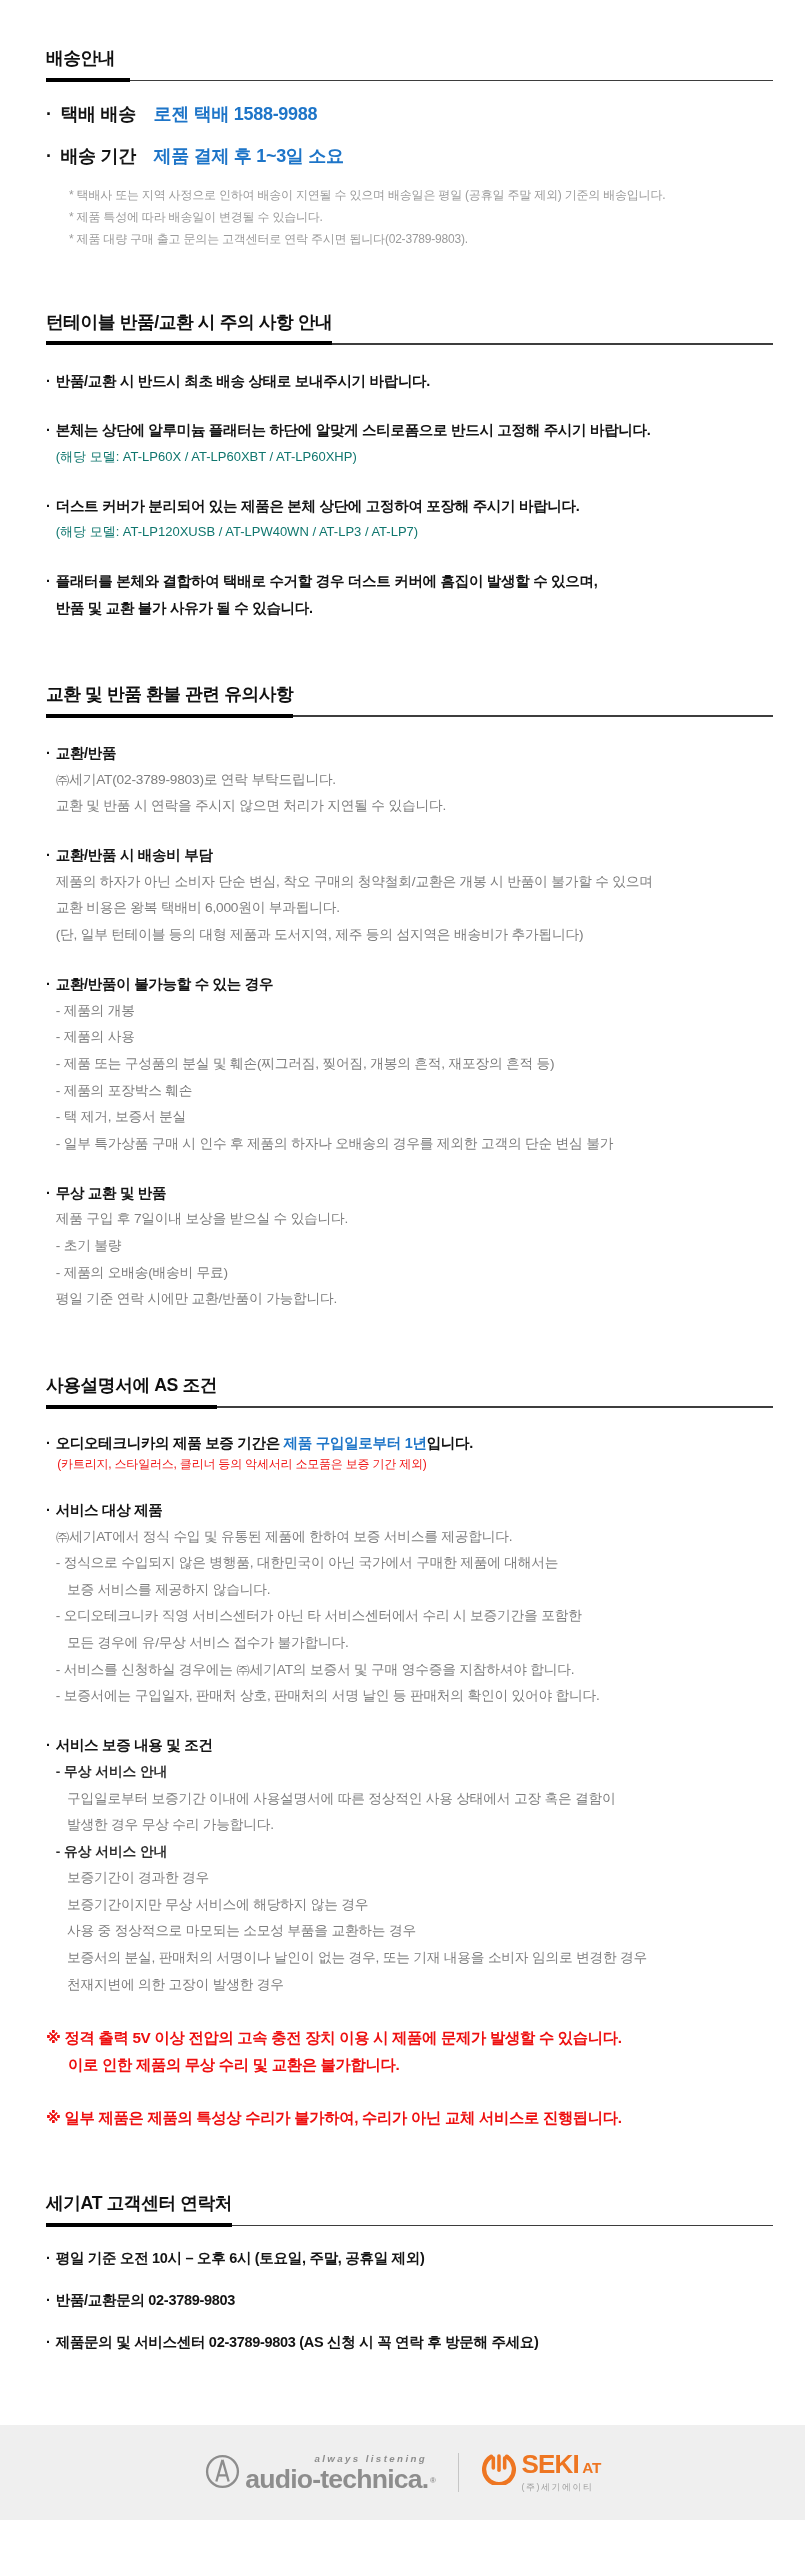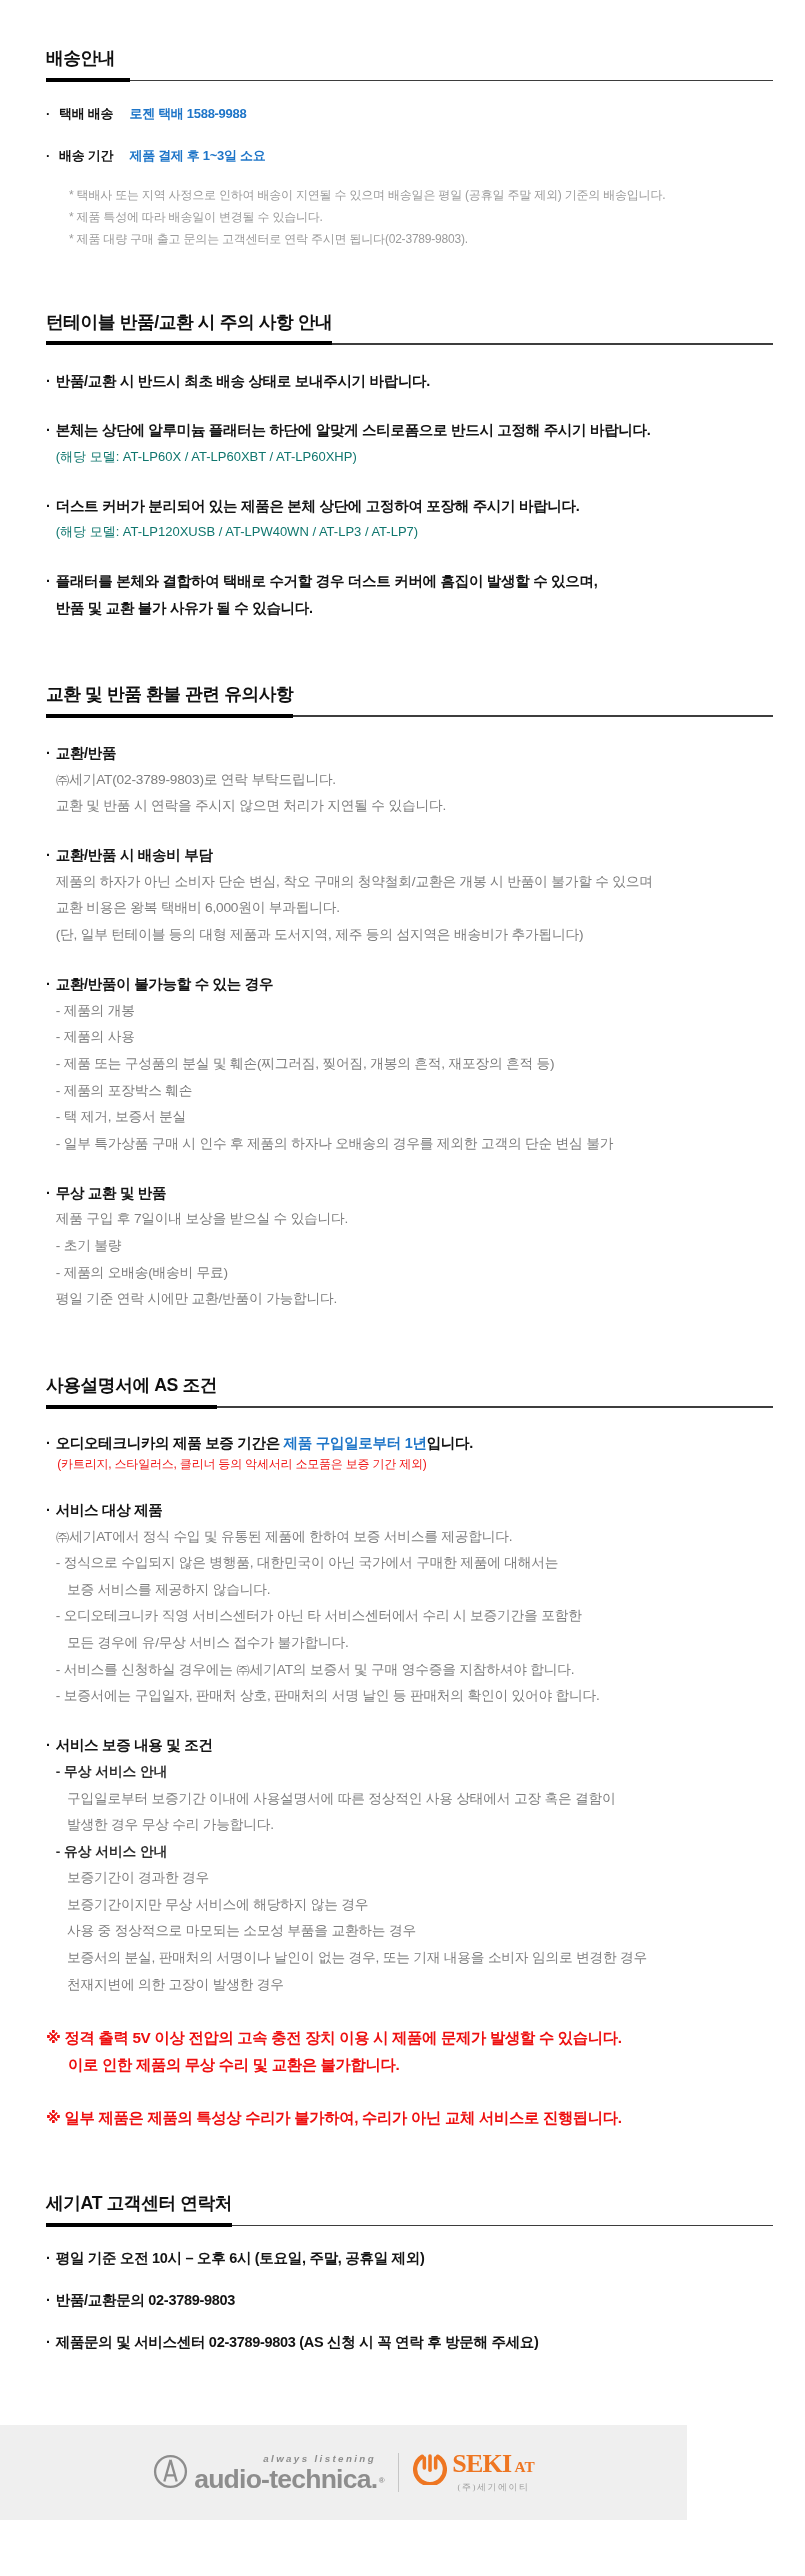--- a/index.html
+++ b/index.html
@@ -19,49 +19,49 @@
   .sec-body{margin-top:1.6px;}
   .group{margin-top:22.5px;}
   .bullet{display:inline-block;width:9.7px;color:#111;}
   .g-head{font-size:14.5px;font-weight:bold;color:#141414;line-height:26.6px;letter-spacing:-0.3px;}
   .g-head2{font-size:14.5px;font-weight:bold;color:#141414;line-height:26.6px;letter-spacing:-0.3px;padding-left:9.7px;}
   .g-line{font-size:13.7px;color:#7d7d7d;line-height:26.6px;padding-left:9.7px;letter-spacing:-0.2px;}
   .g-line.ind{padding-left:21px;}
   .g-sub{font-size:13px;color:#0f766e;line-height:26.6px;padding-left:9.7px;}
   .sub-head{font-size:13.7px;font-weight:bold;color:#2e2e2e;line-height:26.6px;padding-left:9.7px;}
   
-  .kv{margin-top:22px;font-size:13px;font-weight:bold;line-height:20px;letter-spacing:-0.3px;}
+  .kv{margin-top:22px;font-size:18px;font-weight:bold;line-height:20px;letter-spacing:-0.3px;}
   .kv:first-of-type{margin-top:25px;}
   .kv-label{color:#141414;}
   .kv-val{color:#1e75c8;margin-left:13px;}
   .notes{margin-top:17.7px;margin-left:23px;}
   .note{font-size:12px;color:#9a9a9a;line-height:22px;letter-spacing:-0.2px;}
   
   .intro-line{margin-top:24px;font-size:14.5px;font-weight:bold;line-height:21px;letter-spacing:-0.3px;}
   .intro-hl{color:#1e75c8;}
   .intro-note{font-size:12px;color:#f01414;line-height:19.3px;padding-left:11.3px;margin-top:1.6px;letter-spacing:-0.2px;}
   
   .warn{margin-top:26px;font-size:15.3px;font-weight:bold;color:#ee0f0f;line-height:27px;letter-spacing:-0.3px;}
   .warn-ind{padding-left:22px;}
   
   .contact-line{margin-top:21px;font-size:14.5px;font-weight:bold;color:#141414;line-height:21px;letter-spacing:-0.3px;}
   .contact-line:first-of-type{margin-top:26px;}
   
   .footer{
-    position:absolute;top:2425px;left:0;width:687px;height:95px;background:#efefef;
-    display:flex;align-items:center;justify-content:center;gap:14px;
+    position:absolute;top:2425px;left:0;width:805px;height:95px;background:#efefef;
+    display:flex;align-items:center;justify-content:center;gap:23px;
   }
   .at-logo{display:flex;align-items:center;gap:4.8px;color:#8d8d8d;}
   .at-text{display:flex;flex-direction:column;}
   .tagline{font-size:9.7px;font-weight:bold;font-style:italic;letter-spacing:2.4px;color:#8d8d8d;text-align:right;padding-right:8px;margin-bottom:1.6px;}
   .wordmark{font-size:26.6px;font-weight:bold;letter-spacing:-0.8px;line-height:1;color:#8d8d8d;}
   .reg{font-size:8px;vertical-align:4.8px;margin-left:1.6px;}
   .v-divider{width:0.8px;height:39px;background:#c6c6c6;}
   .seki-logo{display:flex;align-items:flex-start;gap:5.6px;}
-  .seki-textcol{display:flex;flex-direction:column;align-items:center;font-family:Liberation Serif, serif;}
+  .seki-textcol{display:flex;flex-direction:column;align-items:flex-start;}
   .seki-row{display:flex;align-items:baseline;}
   .seki-word{font-size:26px;font-weight:bold;color:#ee7622;line-height:1;letter-spacing:-0.8px;}
   .seki-at{font-size:15.3px;font-weight:bold;color:#ee7622;margin-left:3.2px;}
   .seki-company{font-size:8.9px;color:#a0a0a0;letter-spacing:1.6px;margin-top:3.2px;}
 </style>
 </head>
 <body>
 
 <div class="page">
   <div class="content">

